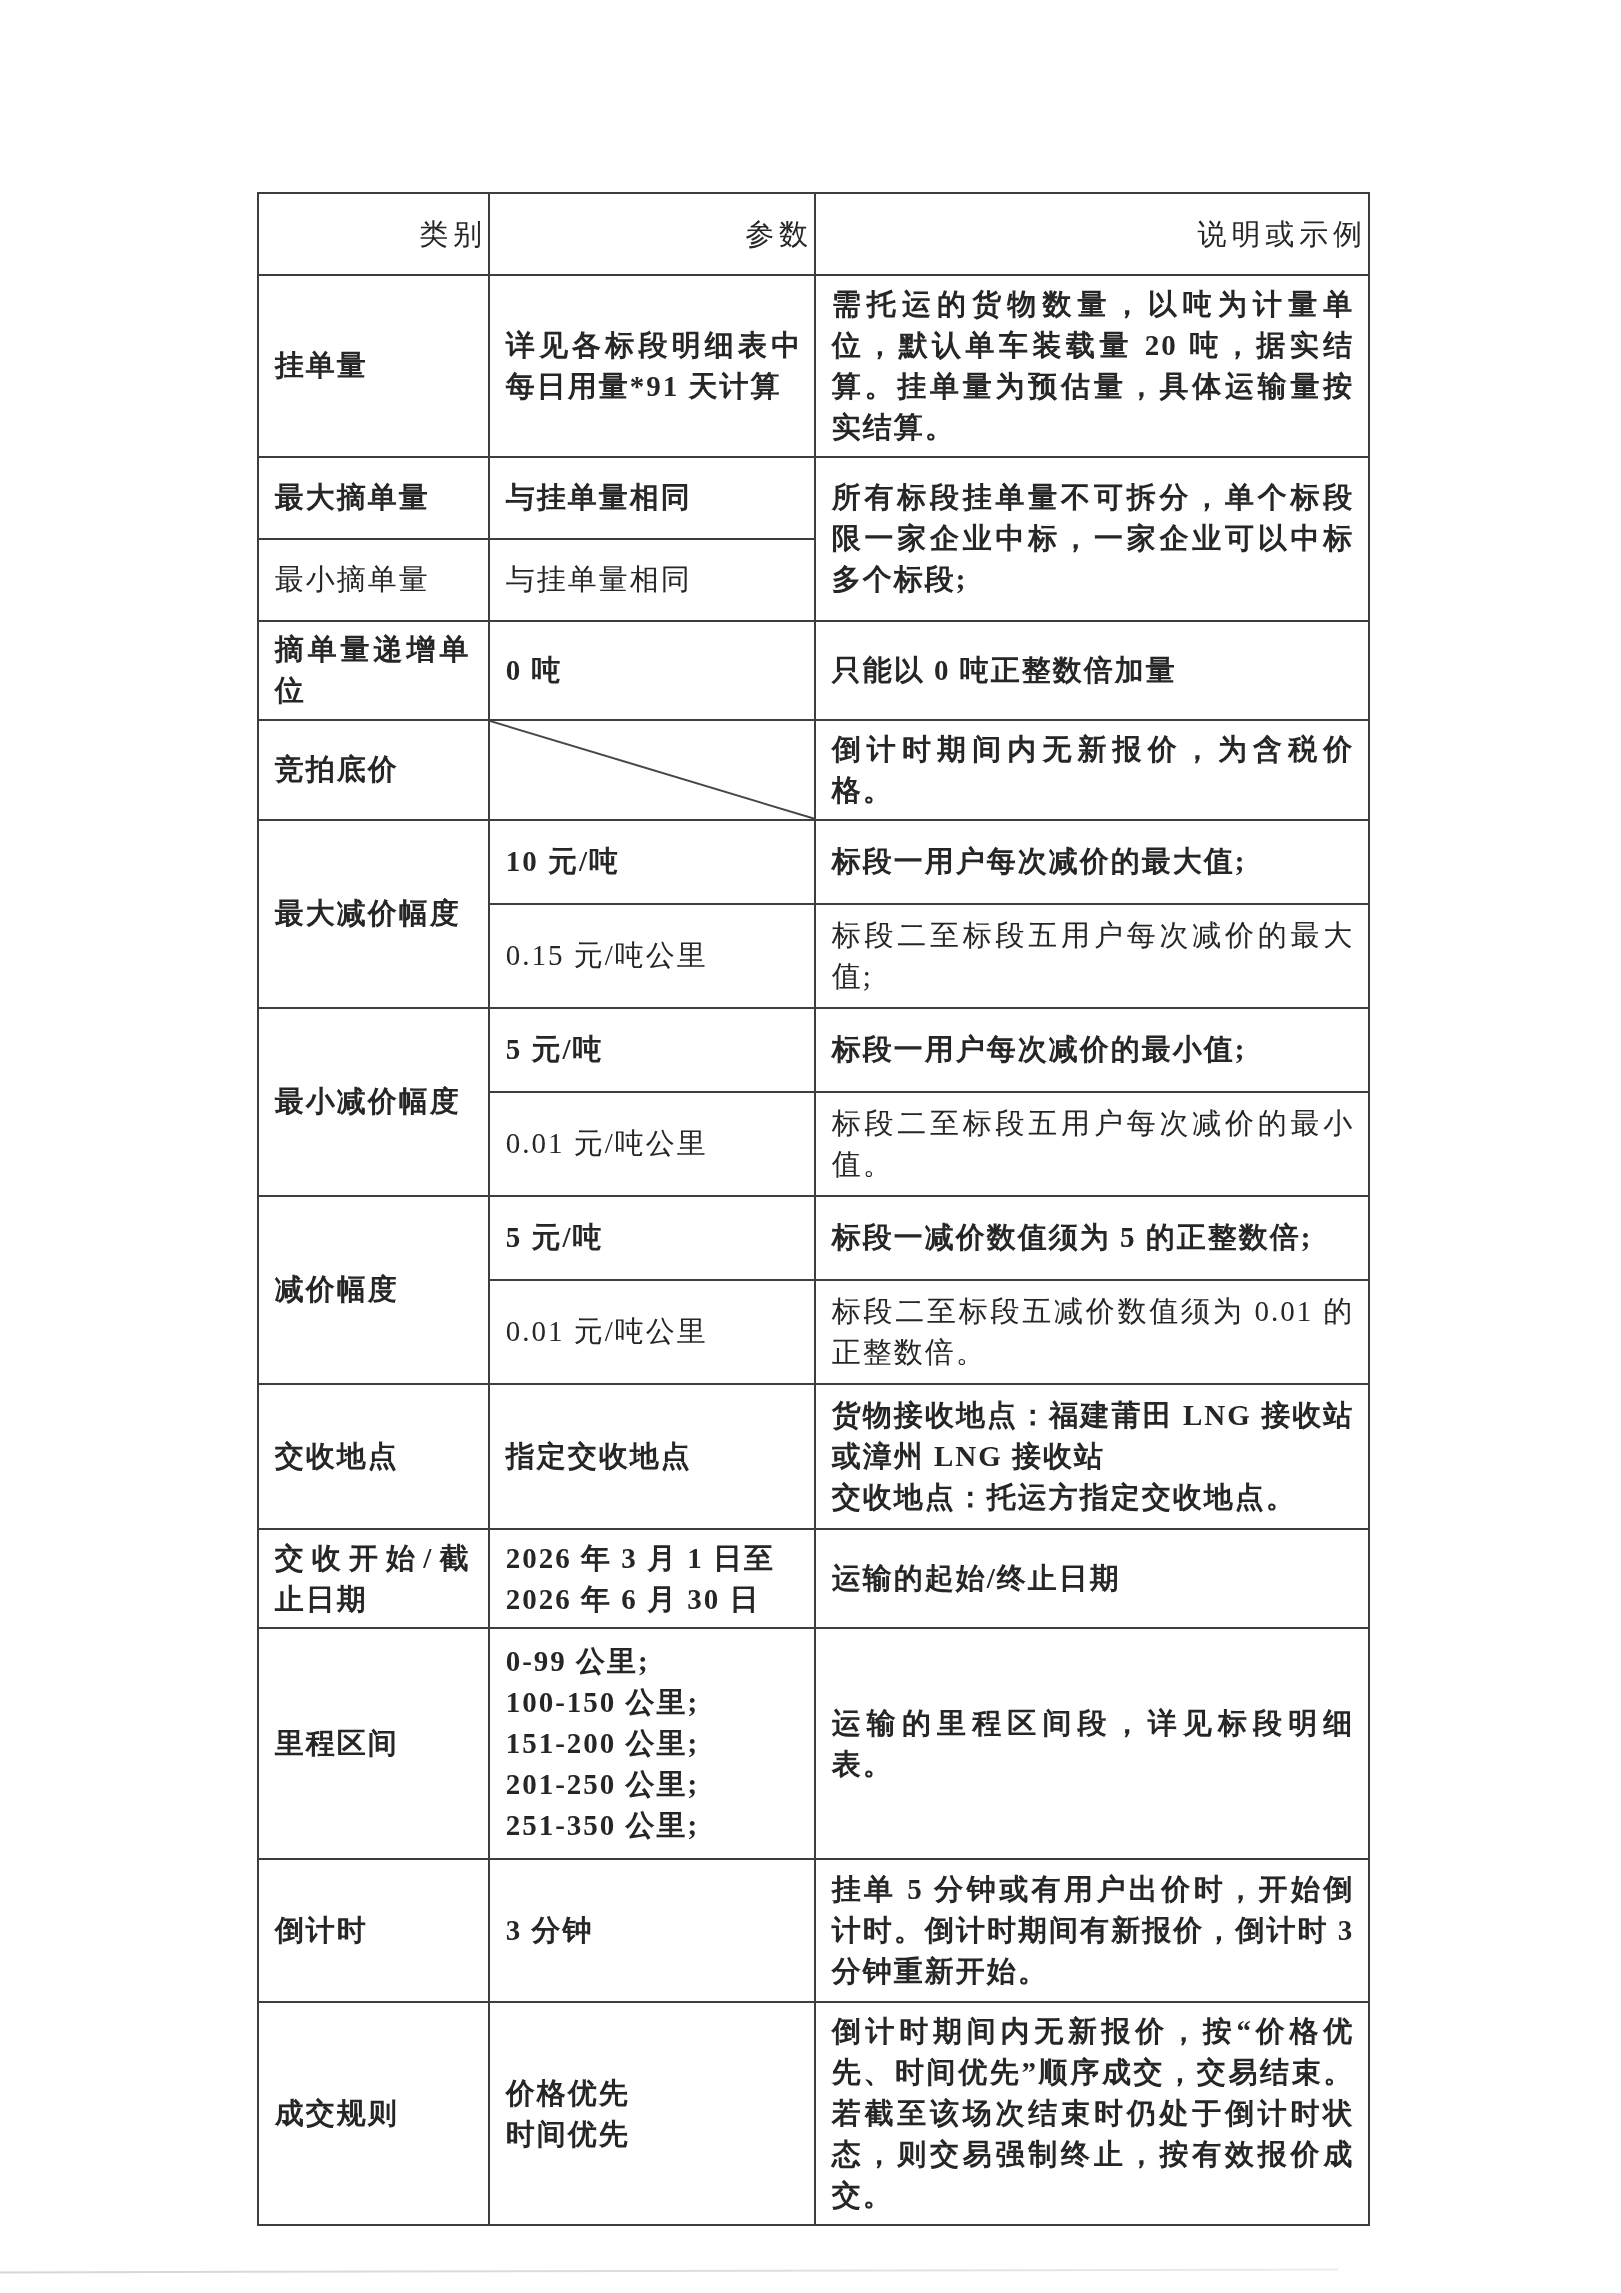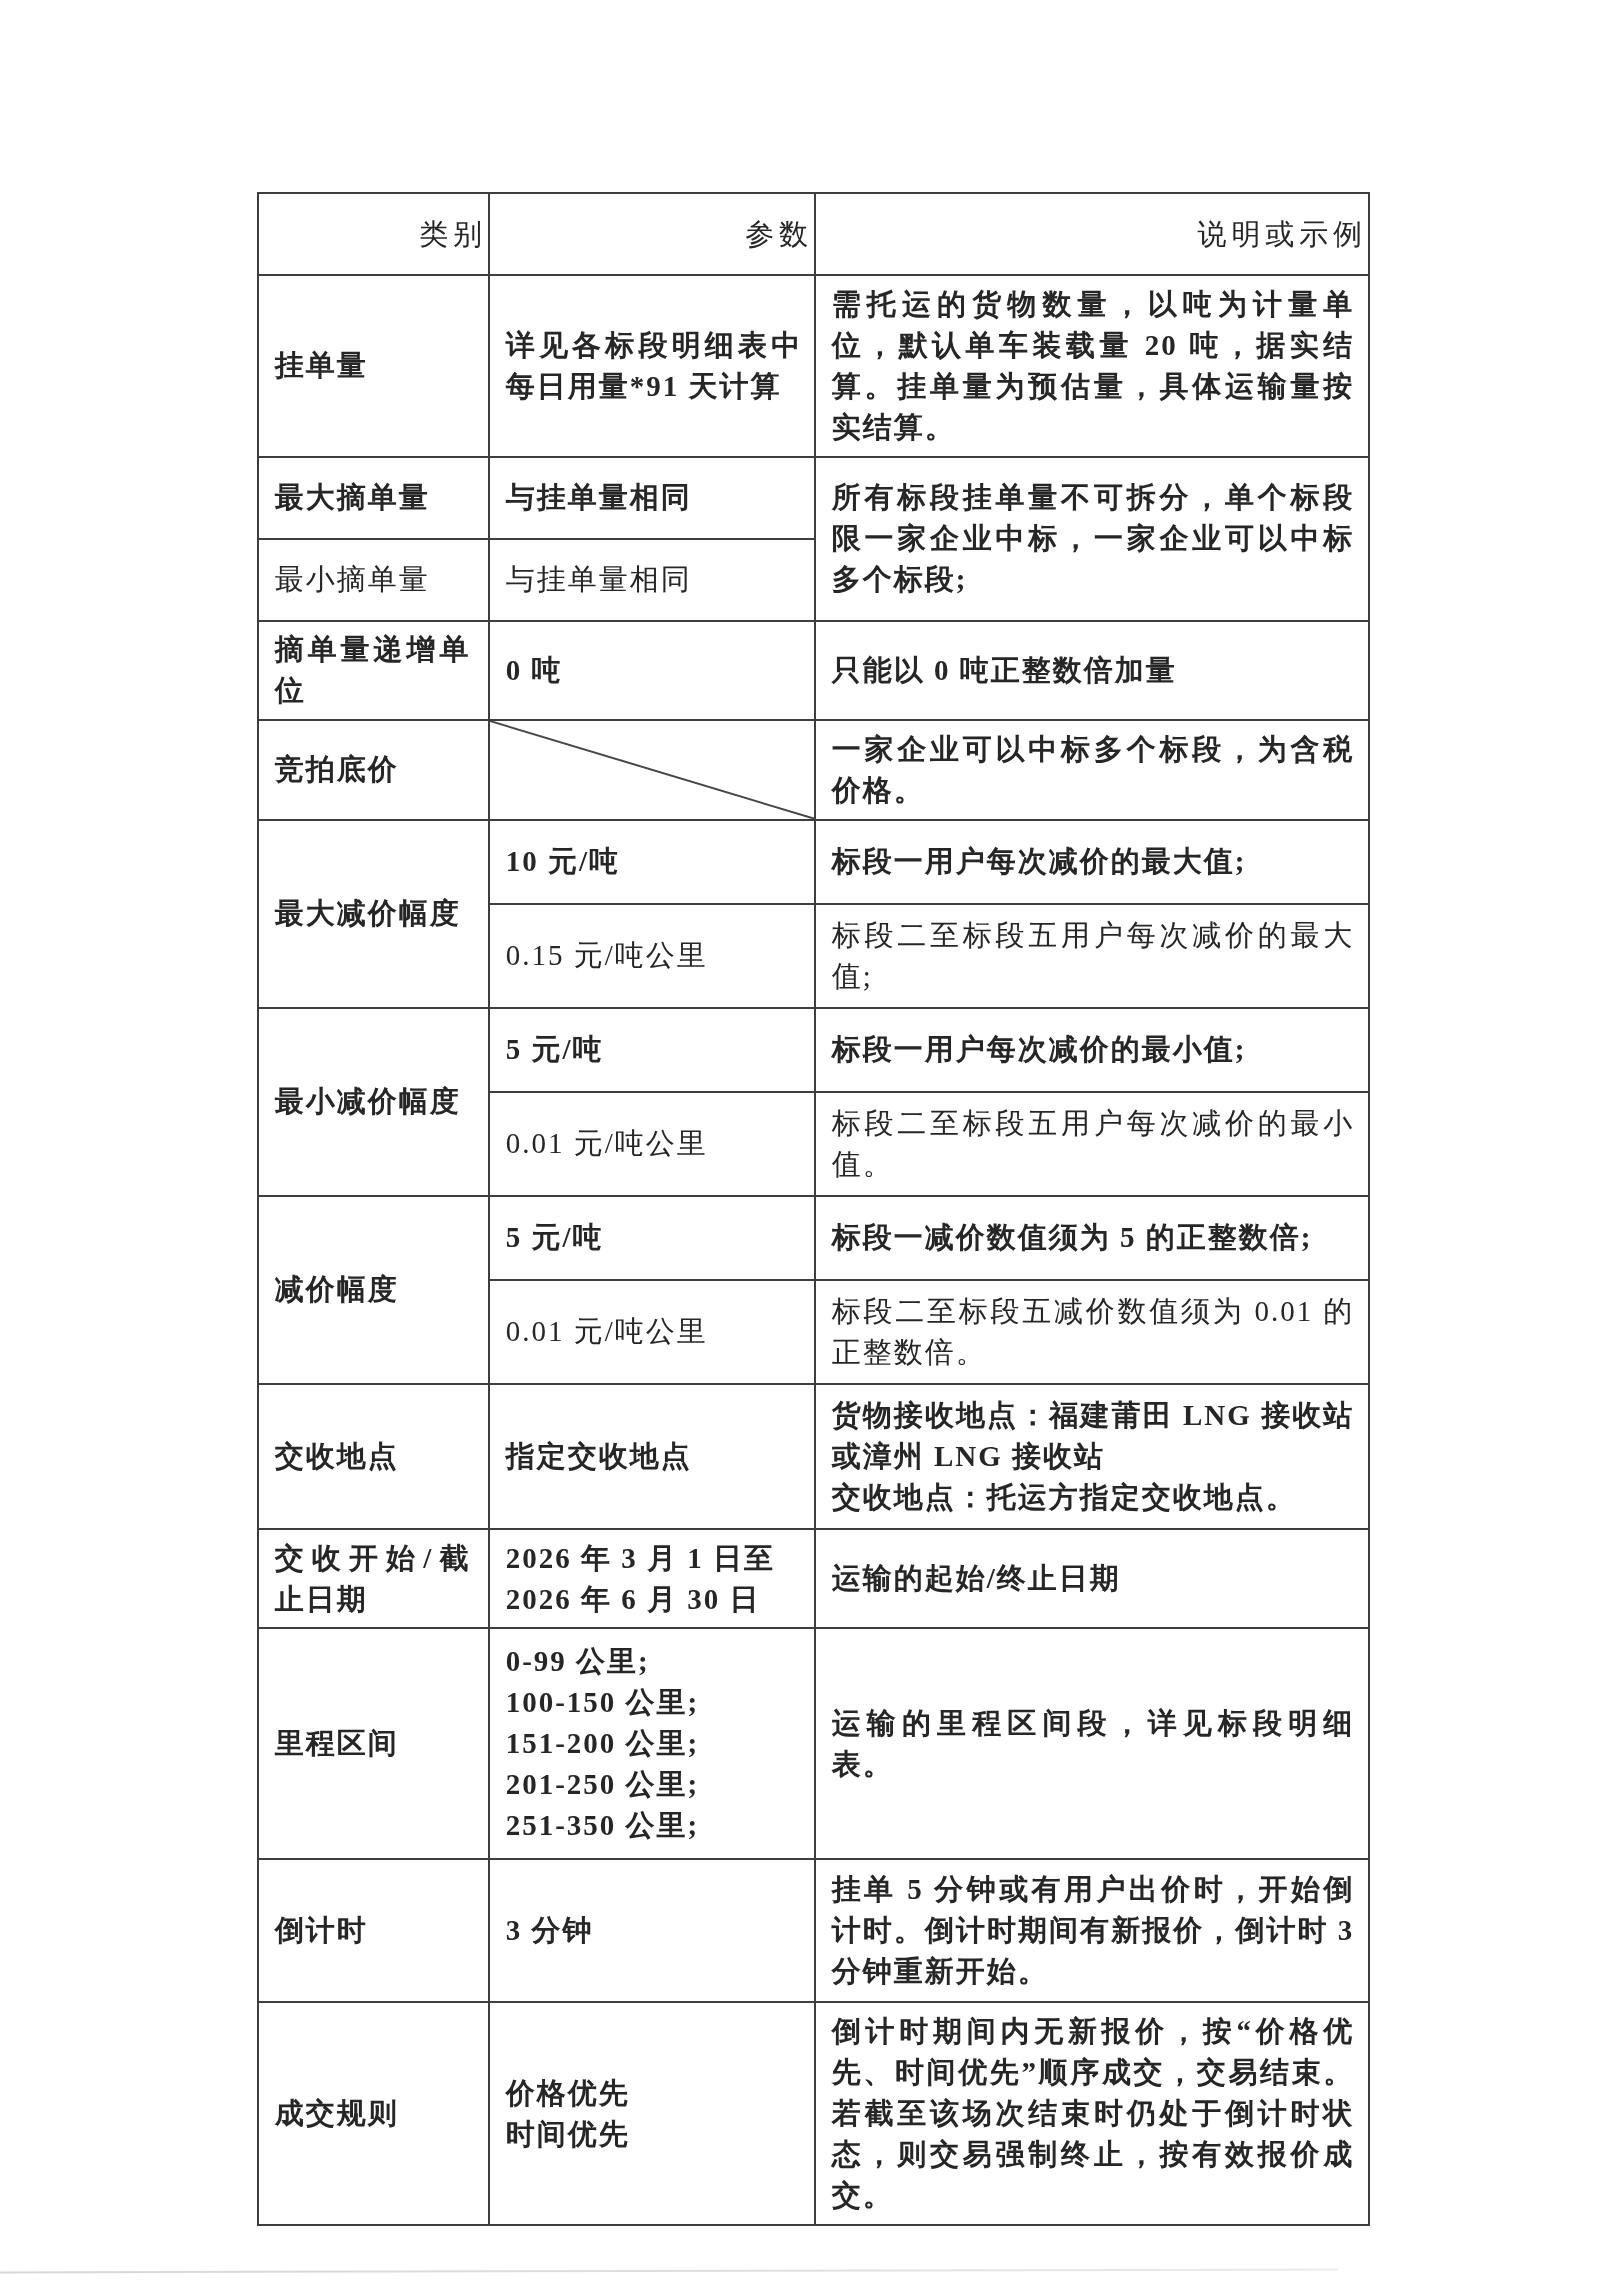--- a/index.html
+++ b/index.html
@@ -132,21 +132,21 @@
         <td class="desc">只能以 0 吨正整数倍加量</td>
       </tr>
 
       <tr class="group h-floor">
         <td class="cat">竞拍底价</td>
         <td class="diag">
           <svg viewBox="0 0 100 100" preserveAspectRatio="none">
             <line x1="0" y1="0" x2="100" y2="100" stroke="#474747" stroke-width="2" vector-effect="non-scaling-stroke"></line>
           </svg>
         </td>
-        <td class="desc">一家企业可以中标多个标段，为含税价格。</td>
+        <td class="desc">倒计时期间内无新报价，为含税价格。</td>
       </tr>
 
       <tr class="group h-sub-a">
         <td class="cat" rowspan="2">最大减价幅度</td>
         <td class="param">10 元/吨</td>
         <td class="desc">标段一用户每次减价的最大值;</td>
       </tr>
       <tr class="h-sub-b">
         <td class="param">0.15 元/吨公里</td>
         <td class="desc">标段二至标段五用户每次减价的最大值;</td>

